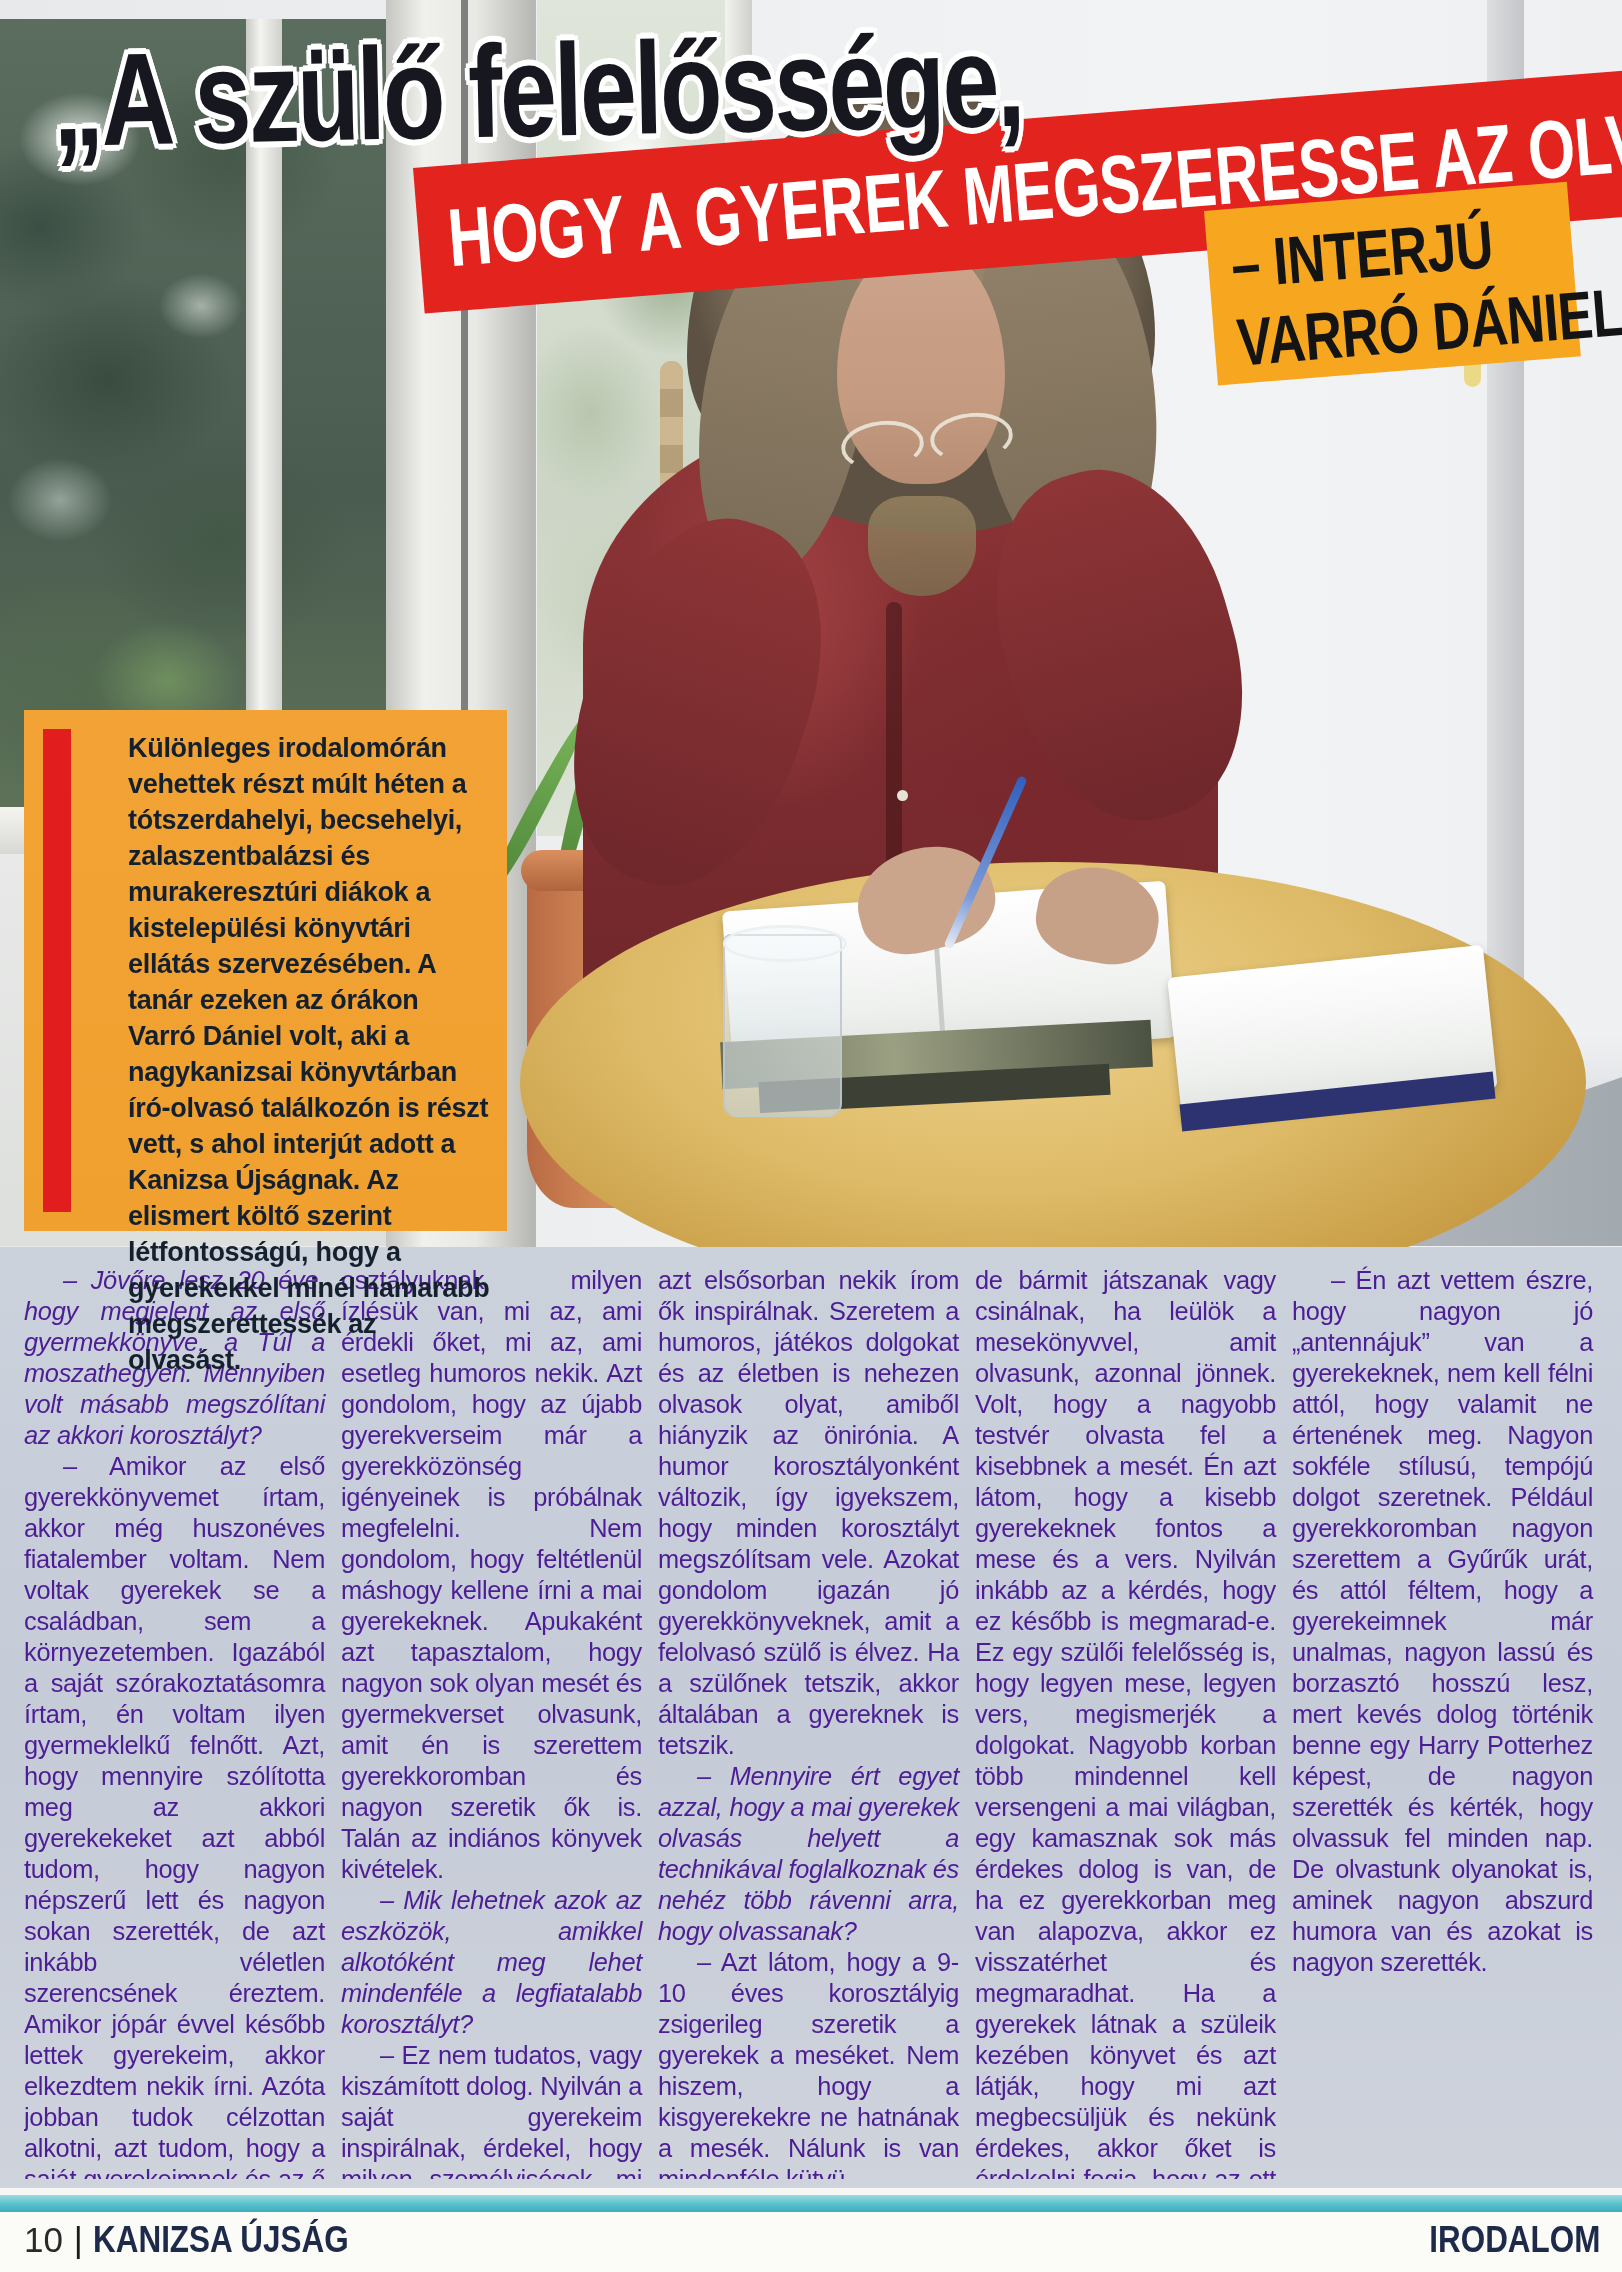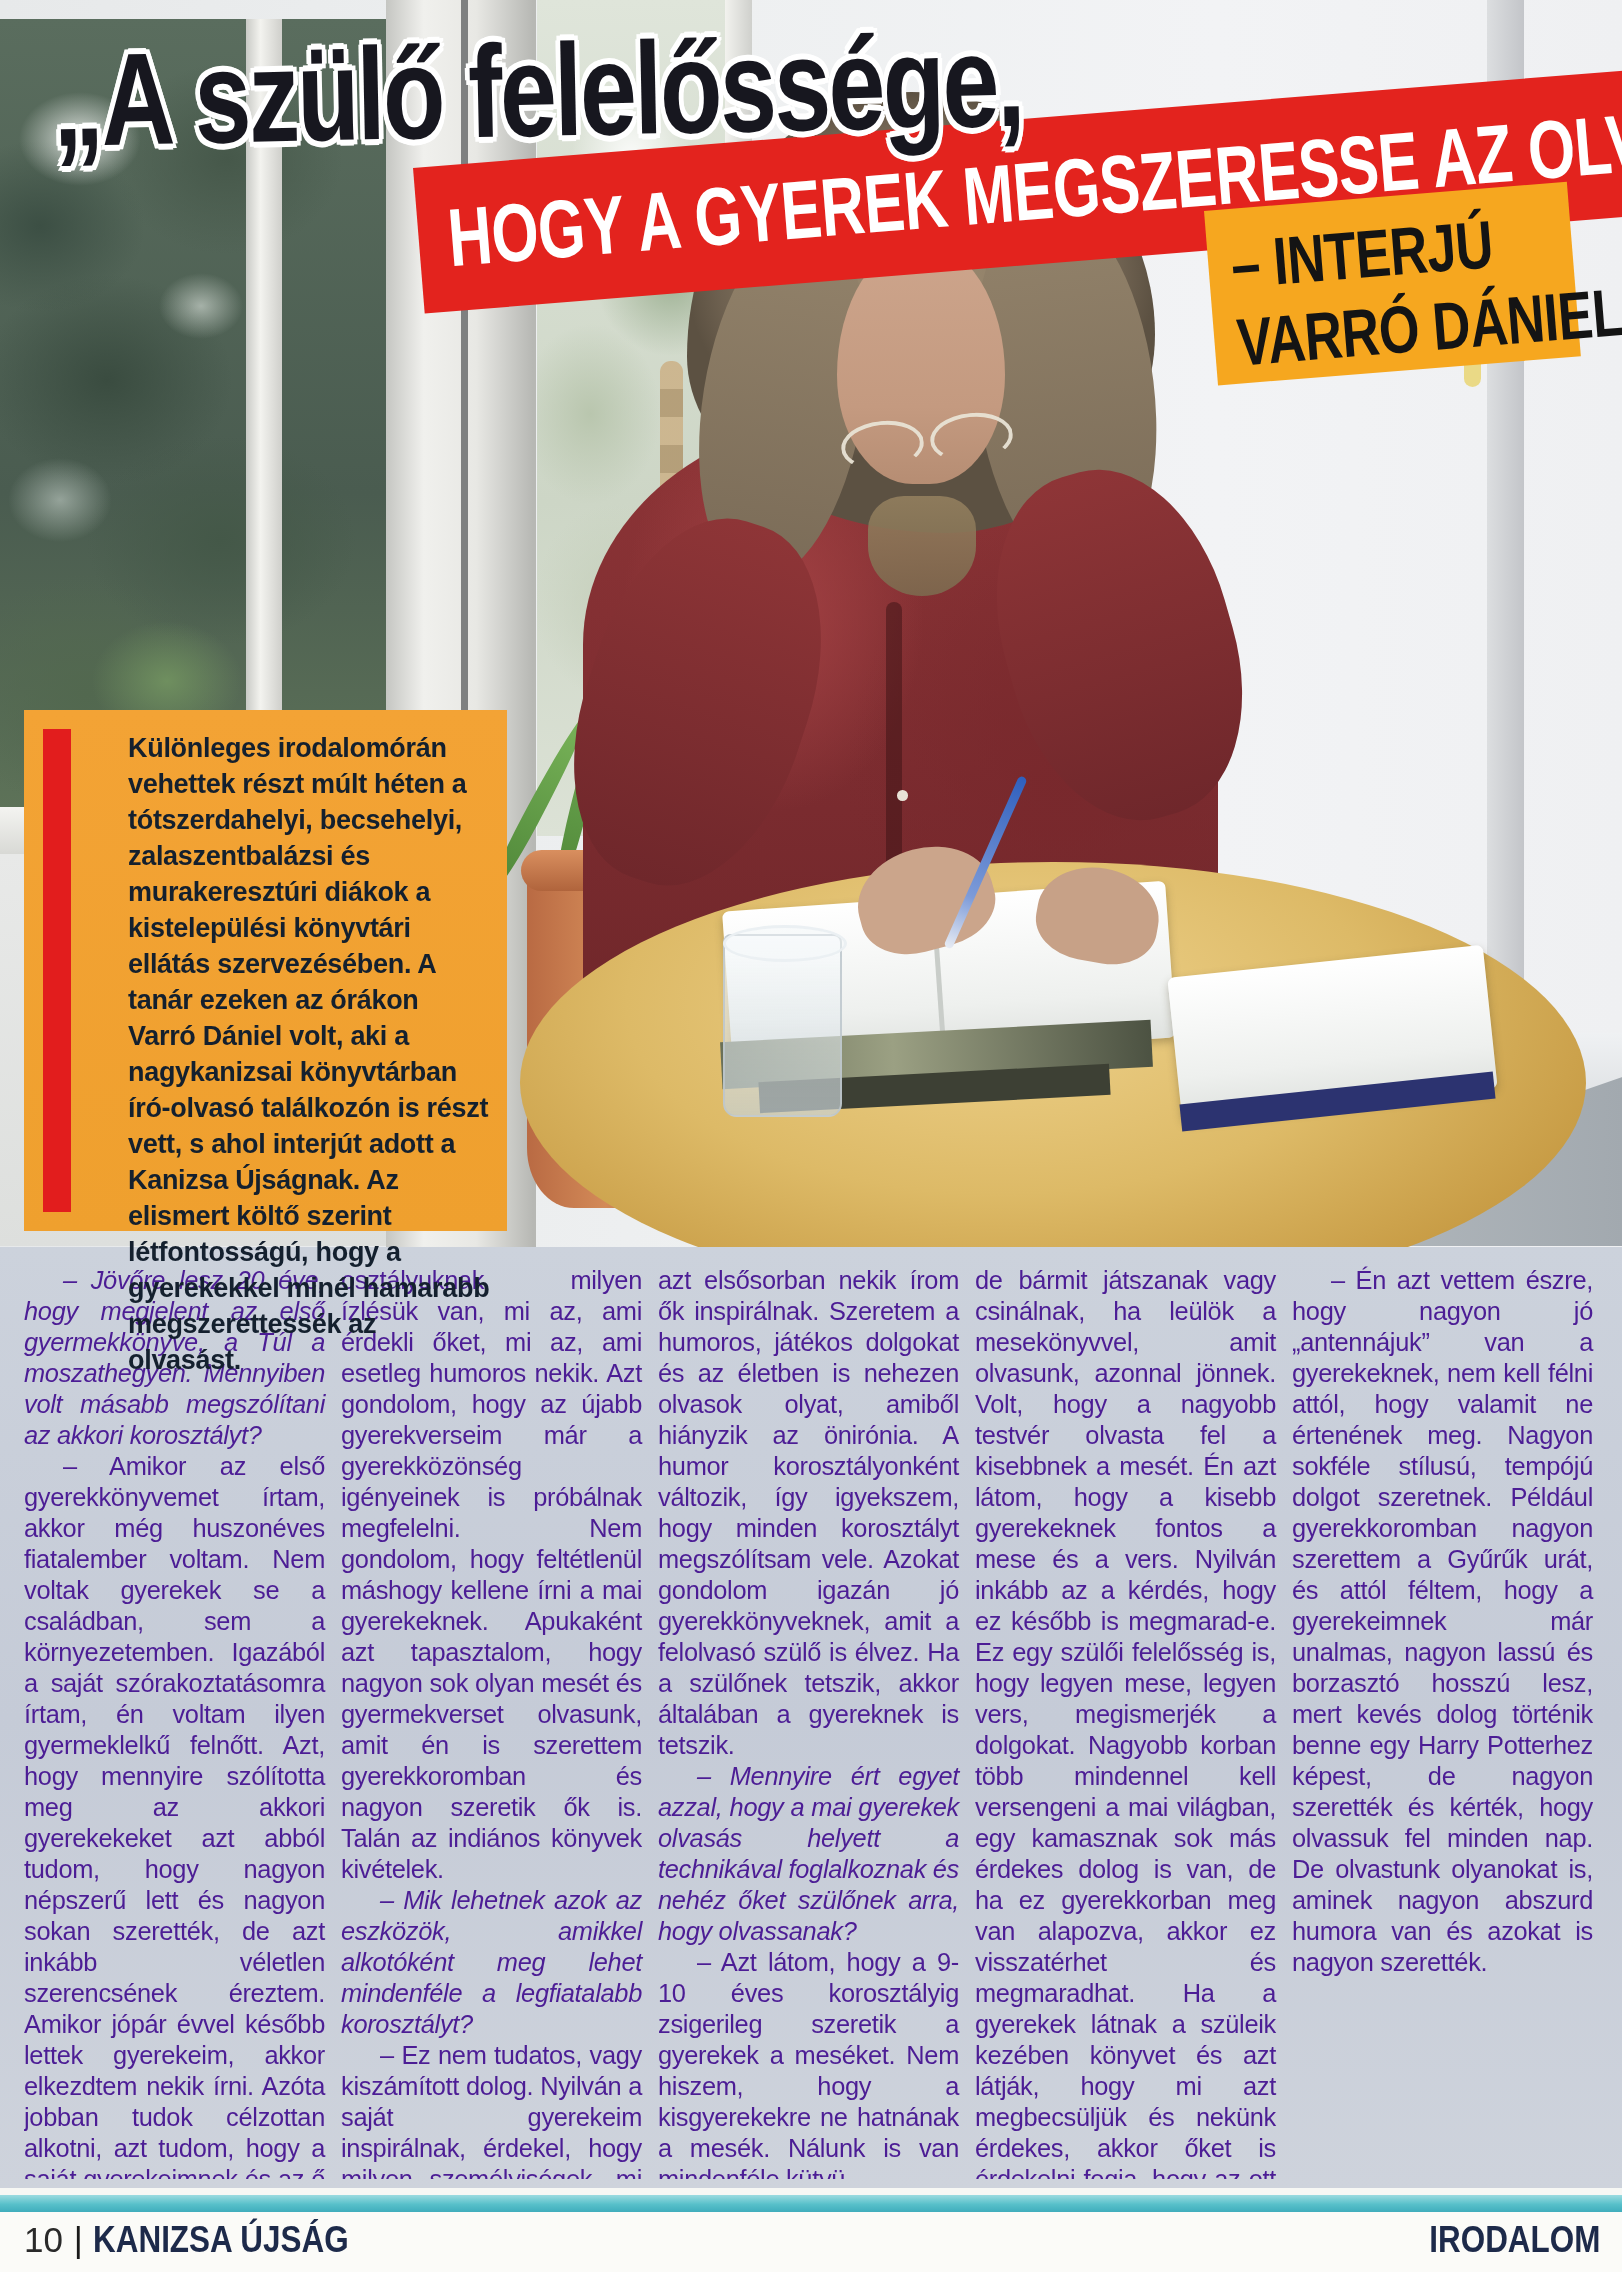--- a/index.html
+++ b/index.html
@@ -241,21 +241,21 @@
         <p class="question">– Jövőre lesz 20 éve, hogy megjelent az első gyermekkönyve, a Túl a moszathegyen. Mennyiben volt másabb megszólítani az akkori korosztályt?</p>
         <p class="answer">– Amikor az első gyerekkönyvemet írtam, akkor még huszonéves fiatalember voltam. Nem voltak gyerekek se a családban, sem a környezetemben. Igazából a saját szórakoztatásomra írtam, én voltam ilyen gyermeklelkű felnőtt. Azt, hogy mennyire szólította meg az akkori gyerekekeket azt abból tudom, hogy nagyon népszerű lett és nagyon sokan szerették, de azt inkább véletlen szerencsének éreztem. Amikor jópár évvel később lettek gyerekeim, akkor elkezdtem nekik írni. Azóta jobban tudok célzottan alkotni, azt tudom, hogy a saját gyerekeimnek és az ő kor-</p>
       </div>
     <div class="col">
         <p class="continuation">osztályuknak milyen ízlésük van, mi az, ami érdekli őket, mi az, ami esetleg humoros nekik. Azt gondolom, hogy az újabb gyerekverseim már a gyerekközönség igényeinek is próbálnak megfelelni. Nem gondolom, hogy feltétlenül máshogy kellene írni a mai gyerekeknek. Apukaként azt tapasztalom, hogy nagyon sok olyan mesét és gyermekverset olvasunk, amit én is szerettem gyerekkoromban és nagyon szeretik ők is. Talán az indiános könyvek kivételek.</p>
         <p class="question">– Mik lehetnek azok az eszközök, amikkel alkotóként meg lehet mindenféle a legfiatalabb korosztályt?</p>
         <p class="answer">– Ez nem tudatos, vagy kiszámított dolog. Nyilván a saját gyerekeim inspirálnak, érdekel, hogy milyen személyiségek, mi érdekli őket. Ha gyerekverset írok,</p>
       </div>
     <div class="col">
         <p class="continuation">azt elsősorban nekik írom ők inspirálnak. Szeretem a humoros, játékos dolgokat és az életben is nehezen olvasok olyat, amiből hiányzik az önirónia. A humor korosztályonként változik, így igyekszem, hogy minden korosztályt megszólítsam vele. Azokat gondolom igazán jó gyerekkönyveknek, amit a felolvasó szülő is élvez. Ha a szülőnek tetszik, akkor általában a gyereknek is tetszik.</p>
-        <p class="question">– Mennyire ért egyet azzal, hogy a mai gyerekek olvasás helyett a technikával foglalkoznak és nehéz őket szülőnek arra, hogy olvassanak?</p>
+        <p class="question">– Mennyire ért egyet azzal, hogy a mai gyerekek olvasás helyett a technikával foglalkoznak és nehéz több rávenni arra, hogy olvassanak?</p>
         <p class="answer">– Azt látom, hogy a 9-10 éves korosztályig zsigerileg szeretik a gyerekek a meséket. Nem hiszem, hogy a kisgyerekekre ne hatnának a mesék. Nálunk is van mindenféle kütyü,</p>
       </div>
     <div class="col">
         <p class="continuation">de bármit játszanak vagy csinálnak, ha leülök a mesekönyvvel, amit olvasunk, azonnal jönnek. Volt, hogy a nagyobb testvér olvasta fel a kisebbnek a mesét. Én azt látom, hogy a kisebb gyerekeknek fontos a mese és a vers. Nyilván inkább az a kérdés, hogy ez később is megmarad-e. Ez egy szülői felelősség is, hogy legyen mese, legyen vers, megismerjék a dolgokat. Nagyobb korban több mindennel kell versengeni a mai világban, egy kamasznak sok más érdekes dolog is van, de ha ez gyerekkorban meg van alapozva, akkor ez visszatérhet és megmaradhat. Ha a gyerekek látnak a szüleik kezében könyvet és azt látják, hogy mi azt megbecsüljük és nekünk érdekes, akkor őket is érdekelni fogja, hogy az ott micsoda.</p>
       </div>
     <div class="col">
         <p class="answer">– Én azt vettem észre, hogy nagyon jó „antennájuk” van a gyerekeknek, nem kell félni attól, hogy valamit ne értenének meg. Nagyon sokféle stílusú, tempójú dolgot szeretnek. Például gyerekkoromban nagyon szerettem a Gyűrűk urát, és attól féltem, hogy a gyerekeimnek már unalmas, nagyon lassú és borzasztó hosszú lesz, mert kevés dolog történik benne egy Harry Potterhez képest, de nagyon szerették és kérték, hogy olvassuk fel minden nap. De olvastunk olyanokat is, aminek nagyon abszurd humora van és azokat is nagyon szerették.</p>
       </div>
   </div>
 

